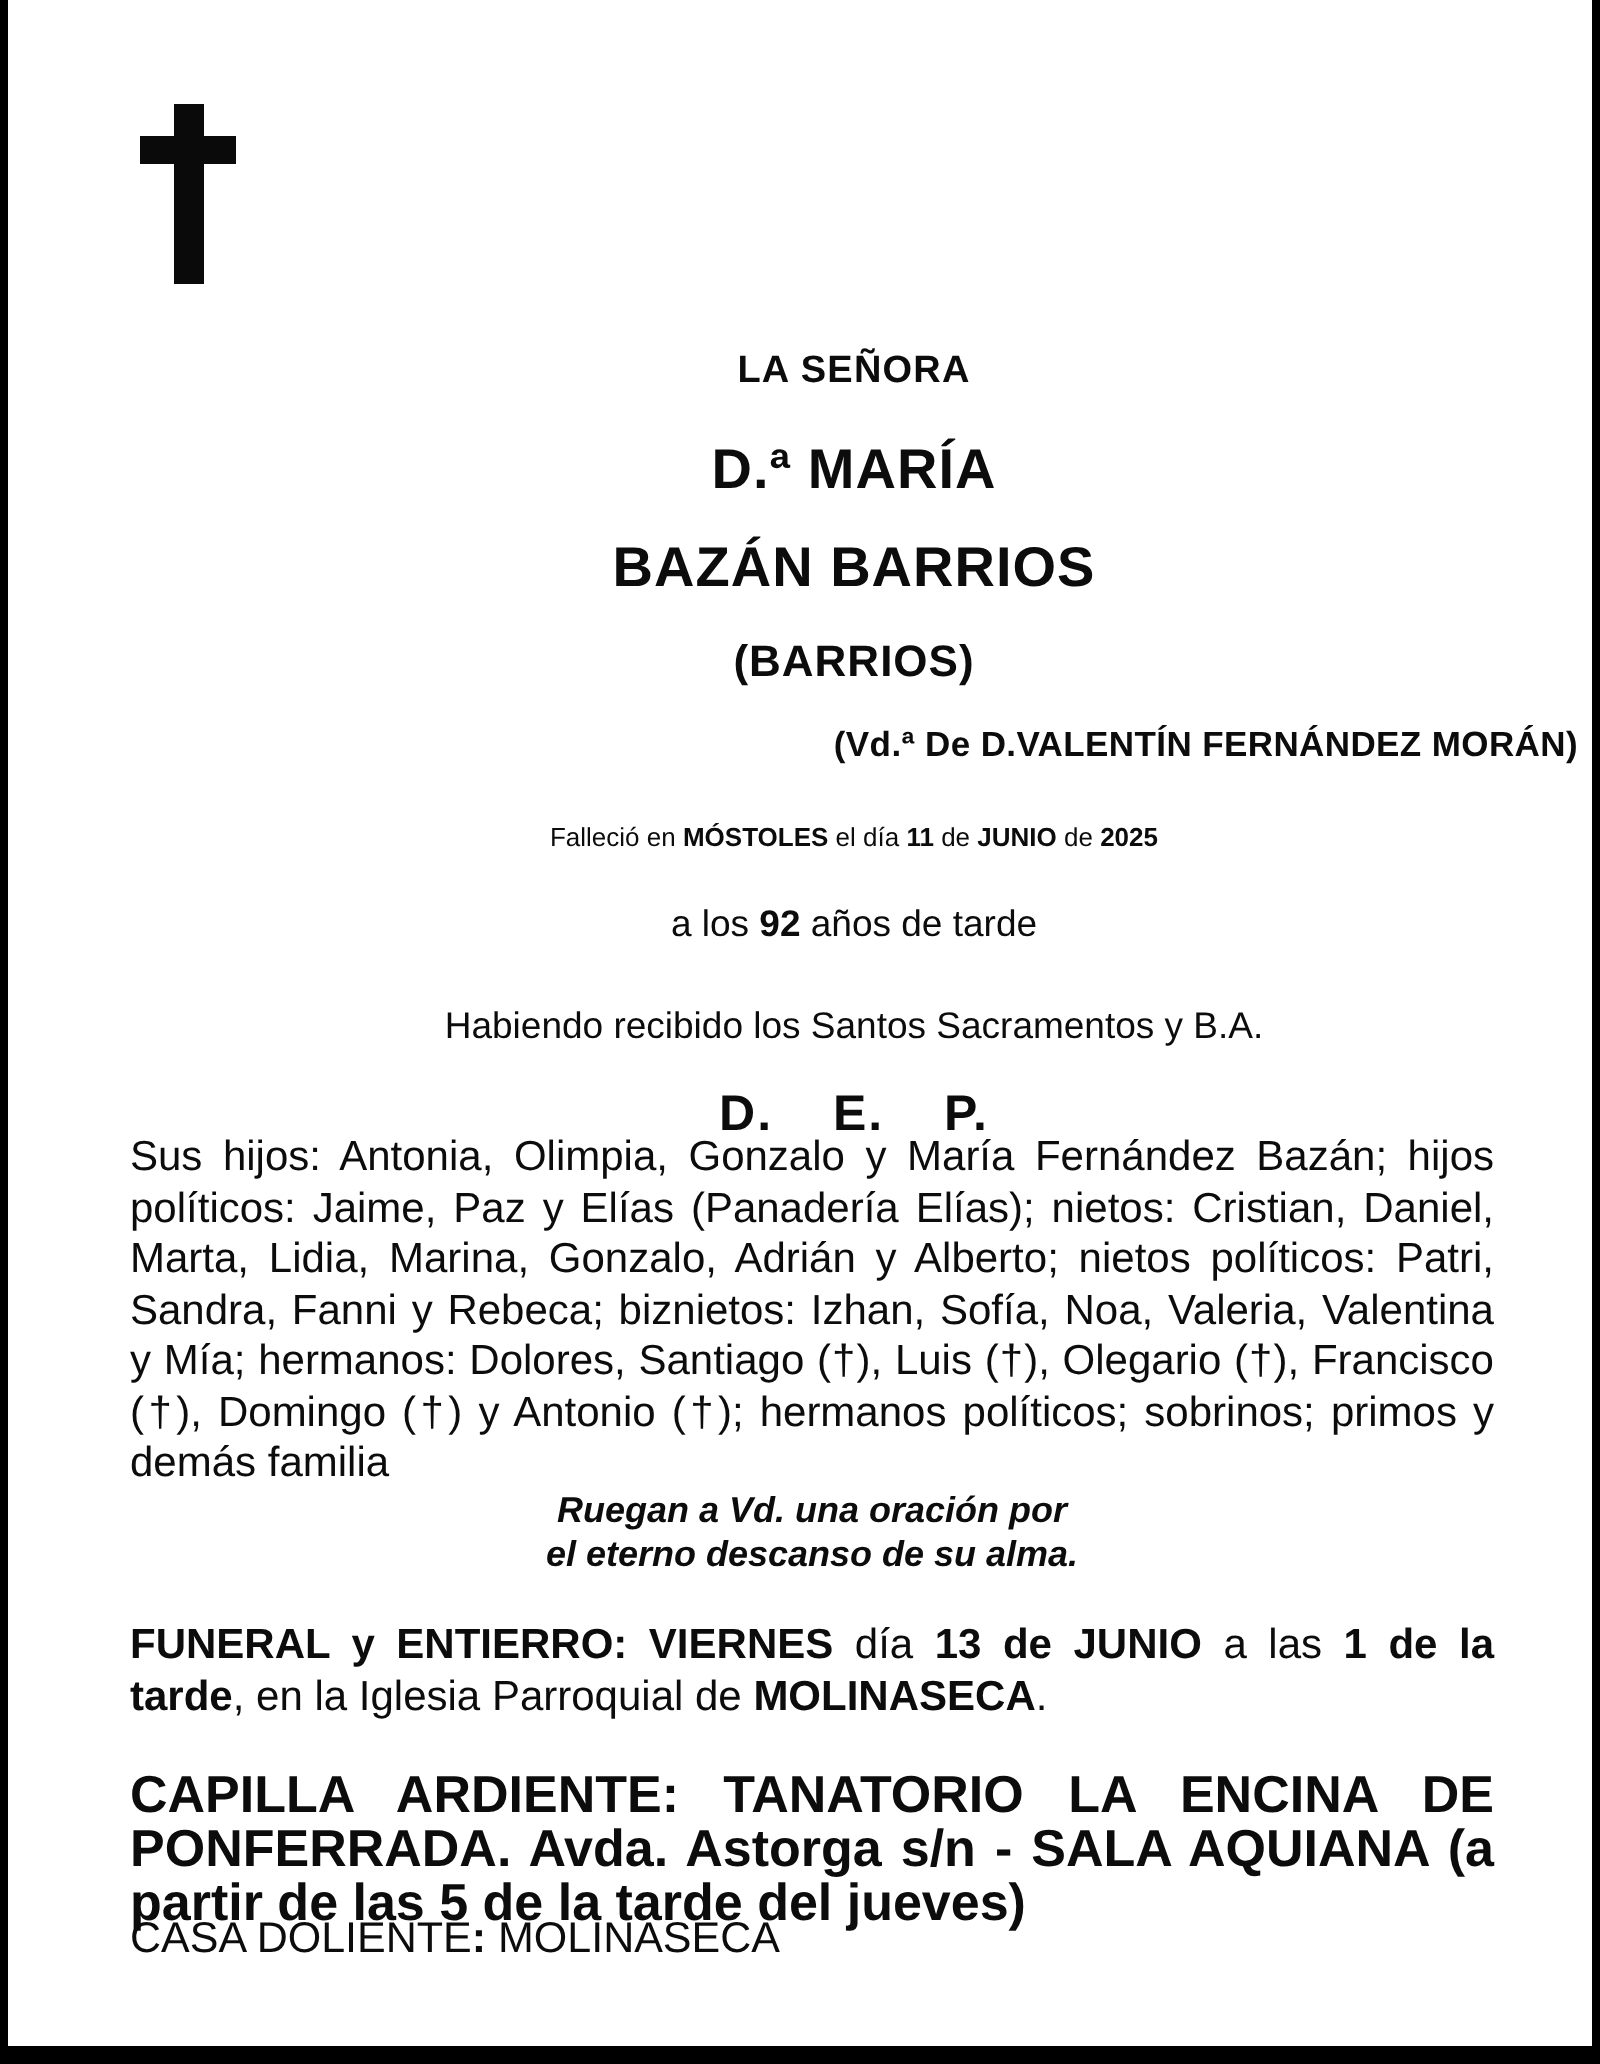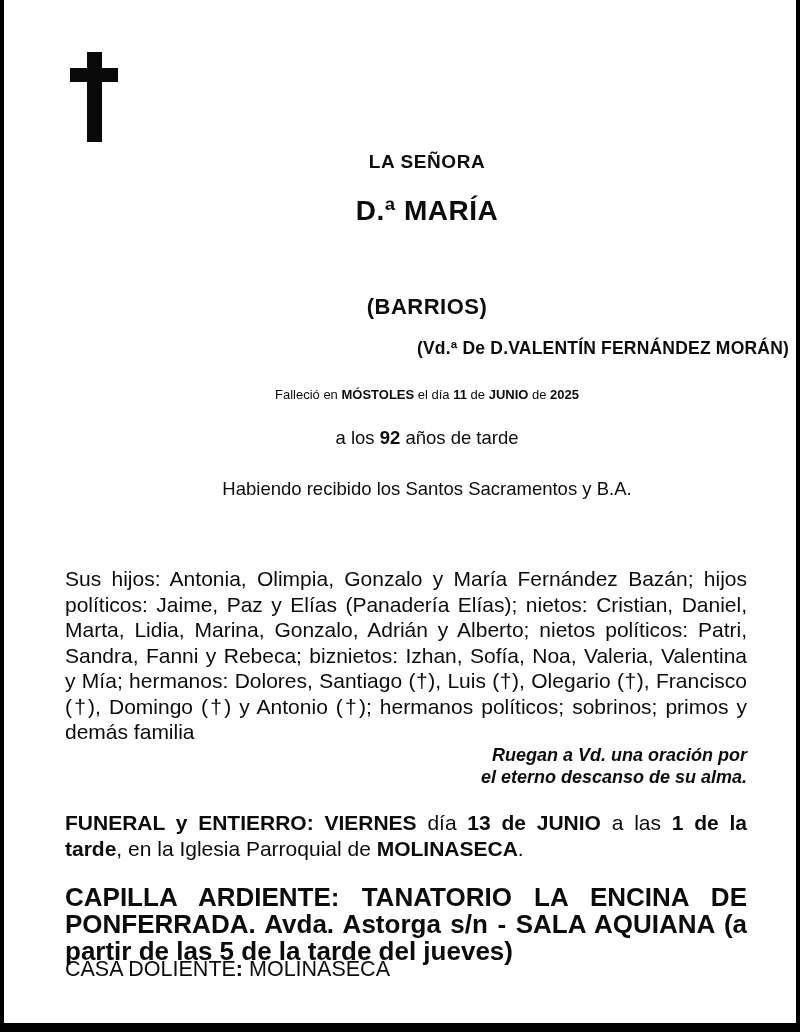--- a/index.html
+++ b/index.html
@@ -11,38 +11,38 @@
     box-sizing: border-box;
     background: #ffffff;
     border-left: 4px solid #000000;
     border-right: 4px solid #000000;
     border-bottom: 9px solid #000000;
     font-family: "Liberation Sans", sans-serif;
     color: #0c0c0c;
     overflow: hidden;
   }
   .abs { position: absolute; }
-  .centered { left: 61px; width: 724px; text-align: center; }
+  .centered { left: 61px; width: 724px; text-align: center; margin-top: 24px; }
   .col { left: 61px; width: 682px; }
 
   .cross { left: 66px; top: 52px; }
 
   .honorific { top: 151px; font-size: 19px; font-weight: bold; letter-spacing: 0.6px; }
   .name { font-size: 28px; font-weight: bold; letter-spacing: 0.5px; white-space: nowrap; }
   .name1 { top: 195px; }
   .name2 { top: 244px; }
   .nickname { top: 294px; font-size: 22px; font-weight: bold; letter-spacing: 0.5px; }
   .widow { top: 338px; font-size: 17.5px; font-weight: bold; letter-spacing: 0.2px; text-align: right; }
   .fallecio { top: 387px; font-size: 13px; }
   .alos { top: 427px; font-size: 18.5px; }
   .habiendo { top: 478px; font-size: 18.5px; }
   .dep { top: 519px; font-size: 25px; font-weight: bold; word-spacing: 22px; letter-spacing: 1px; }
 
   .family { top: 566px; font-size: 21px; line-height: 25.5px; text-align: justify; }
-  .prayer { top: 744px; font-size: 18px; line-height: 22px; font-weight: bold; font-style: italic; text-align: right; }
+  .prayer { top: 744px; font-size: 18px; line-height: 22px; font-weight: bold; font-style: italic; text-align: center; }
   .funeral { top: 810px; font-size: 21px; line-height: 26px; text-align: justify; }
   .chapel { top: 884px; font-size: 26px; line-height: 27px; font-weight: bold; text-align: justify; }
   .casa { top: 957px; font-size: 21.5px; }
 
   p { margin: 0; }
   b { font-weight: bold; }
 </style>
 </head>
 <body>
 
@@ -51,31 +51,33 @@
   <div class="abs cross">
     <svg width="48" height="90" viewBox="0 0 48 90" aria-hidden="true">
       <rect x="17" y="0" width="15" height="90" fill="#0a0a0a"></rect>
       <rect x="0" y="16" width="48" height="14" fill="#0a0a0a"></rect>
     </svg>
   </div>
 
   <p class="abs centered honorific">LA SEÑORA</p>
 
   <p class="abs centered name name1">D.ª MARÍA</p>
+  <p class="abs centered name name2">BAZÁN BARRIOS</p>
 
   <p class="abs centered nickname">(BARRIOS)</p>
 
   <p class="abs centered widow">(Vd.ª De D.VALENTÍN FERNÁNDEZ MORÁN)</p>
 
   <p class="abs centered fallecio"><span>Falleció en </span><b>MÓSTOLES</b><span> el día </span><b>11</b><span> de </span><b>JUNIO</b><span> de </span><b>2025</b></p>
 
   <p class="abs centered alos"><span>a los </span><b>92</b><span> años de tarde</span></p>
 
   <p class="abs centered habiendo">Habiendo recibido los Santos Sacramentos y B.A.</p>
 
+  <p class="abs centered dep">D. E. P.</p>
 
   <p class="abs col family">Sus hijos: Antonia, Olimpia, Gonzalo y María Fernández Bazán; hijos políticos: Jaime, Paz y Elías (Panadería Elías); nietos: Cristian, Daniel, Marta, Lidia, Marina, Gonzalo, Adrián y Alberto; nietos políticos: Patri, Sandra, Fanni y Rebeca; biznietos: Izhan, Sofía, Noa, Valeria, Valentina y Mía; hermanos: Dolores, Santiago (†), Luis (†), Olegario (†), Francisco (†), Domingo (†) y Antonio (†); hermanos políticos; sobrinos; primos y demás familia</p>
 
   <div class="abs col prayer">
     <div>Ruegan a Vd. una oración por</div>
     <div>el eterno descanso de su alma.</div>
   </div>
 
   <p class="abs col funeral"><b>FUNERAL y ENTIERRO: VIERNES </b><span>día </span><b>13 de JUNIO</b><span> a las </span><b>1 de la tarde</b><span>, en la Iglesia Parroquial de </span><b>MOLINASECA</b><span>.</span></p>
 

